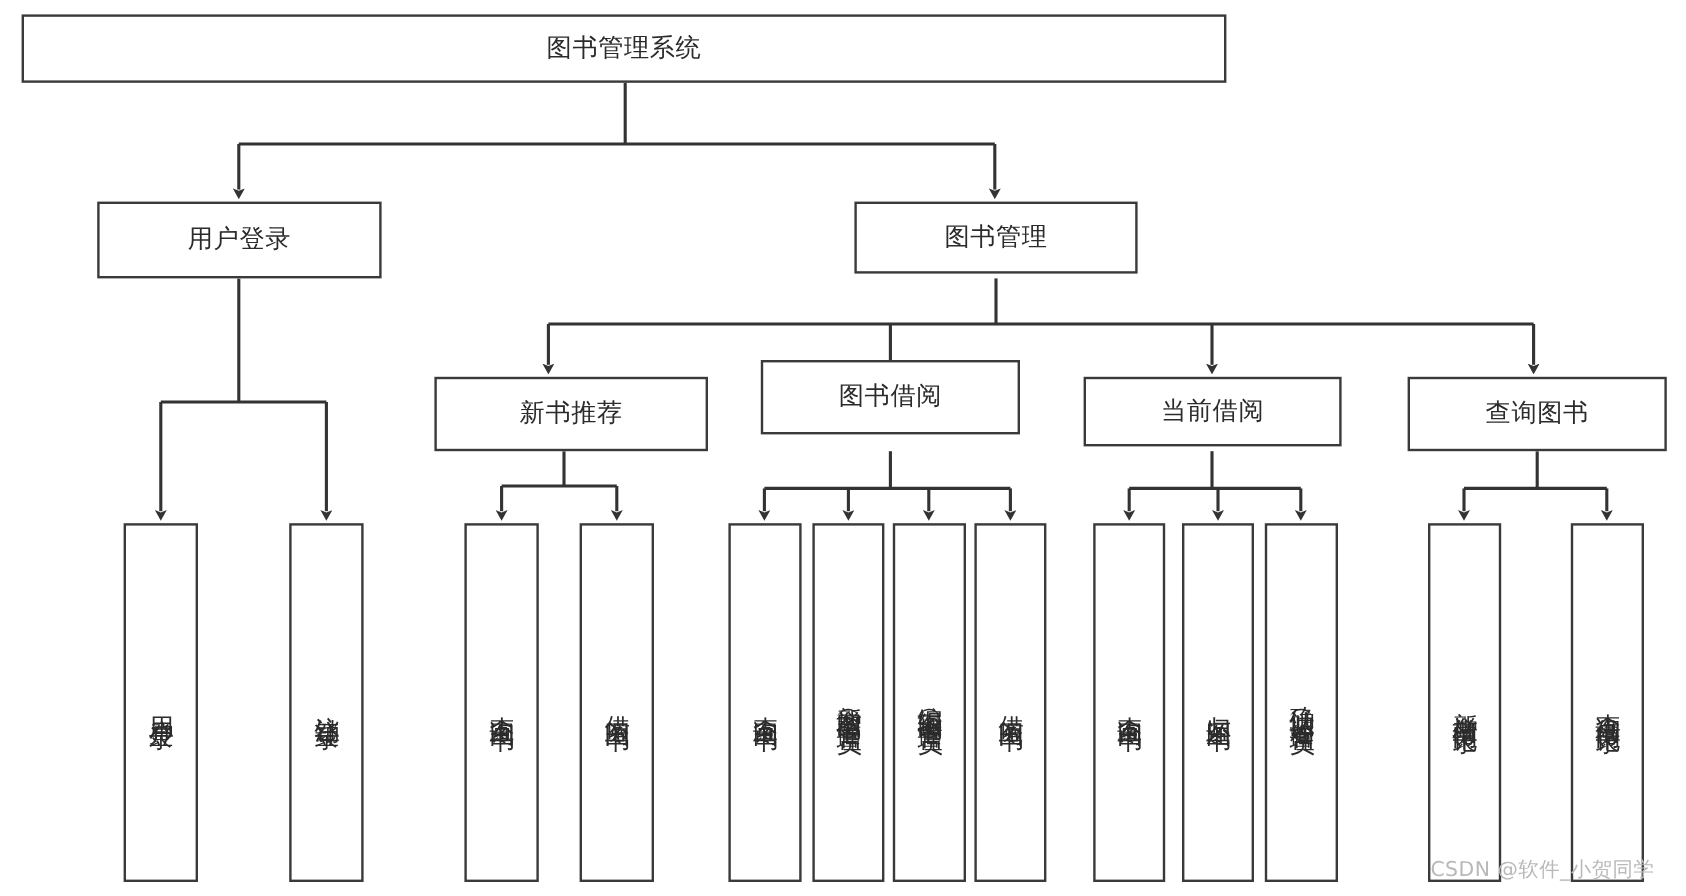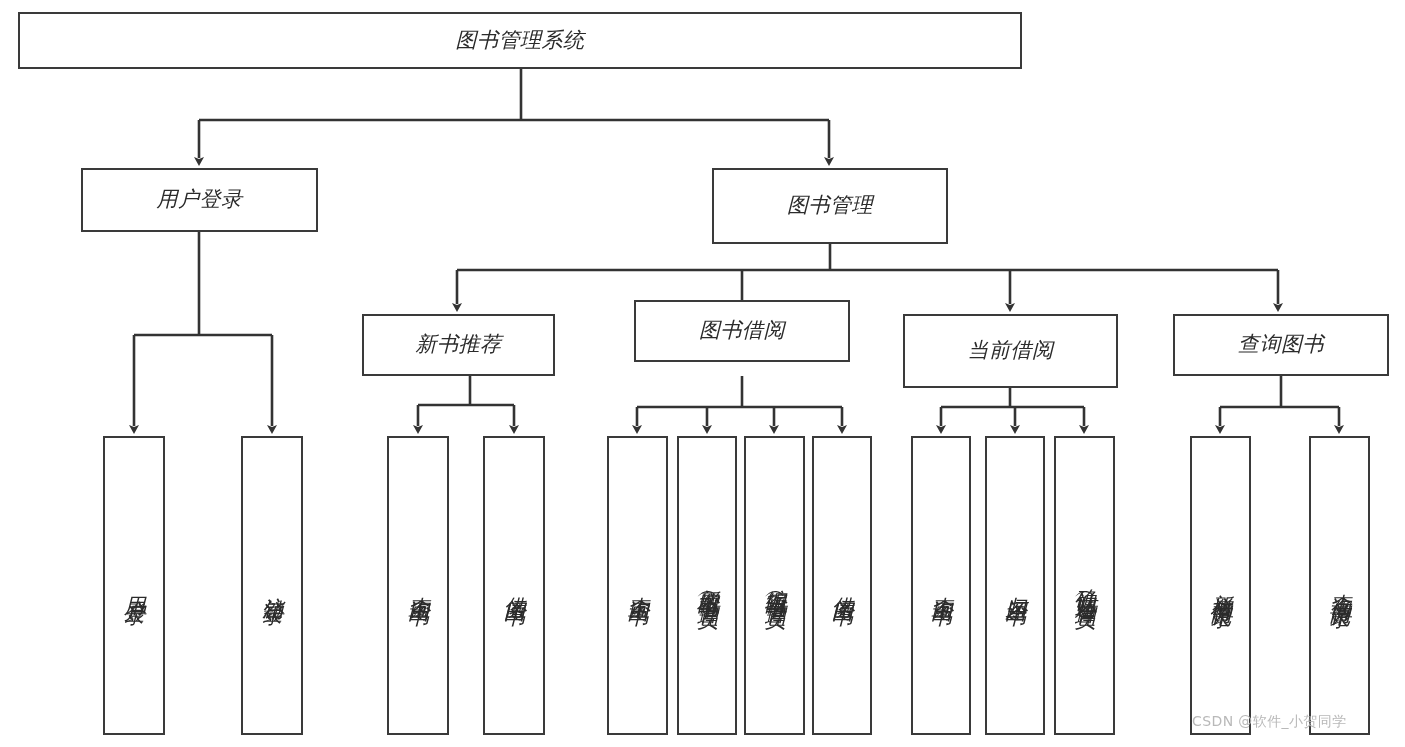--- a/index.html
+++ b/index.html
@@ -46,27 +46,26 @@
   }
   .node.vert .label {
     writing-mode: vertical-rl;
     text-orientation: upright;
     white-space: nowrap;
     letter-spacing: 3px;
     line-height: 1;
   }
   .node .label {
     display: block;
-    font-style: italic;
   }
   #watermark {
     position: absolute;
     left: 1192px;
     top: 713px;
-    font-size: 14px;
+    font-size: 17px;
     color: #b9b9b9;
     white-space: nowrap;
     letter-spacing: 0.4px;
     font-family: "DejaVu Sans", "Liberation Sans", sans-serif;
   }
 </style>
 </head>
 <body>
 
 <div id="canvas">
@@ -121,31 +120,31 @@
     </g>
   </svg>
 
   <div class="node horiz" style="left:18px; top:12px; width:1004px; height:57px;">
     <span class="label">图书管理系统</span>
   </div>
 
   <div class="node horiz" style="left:81px; top:168px; width:237px; height:64px;">
     <span class="label">用户登录</span>
   </div>
-  <div class="node horiz" style="left:712px; top:168px; width:236px; height:76px;">
+  <div class="node horiz" style="left:712px; top:168px; width:236px; height:60px;">
     <span class="label">图书管理</span>
   </div>
 
-  <div class="node horiz" style="left:362px; top:314px; width:193px; height:62px;">
+  <div class="node horiz" style="left:362px; top:314px; width:228px; height:62px;">
     <span class="label">新书推荐</span>
   </div>
   <div class="node horiz" style="left:634px; top:300px; width:216px; height:62px;">
     <span class="label">图书借阅</span>
   </div>
-  <div class="node horiz" style="left:903px; top:314px; width:215px; height:74px;">
+  <div class="node horiz" style="left:903px; top:314px; width:215px; height:58px;">
     <span class="label">当前借阅</span>
   </div>
   <div class="node horiz" style="left:1173px; top:314px; width:216px; height:62px;">
     <span class="label">查询图书</span>
   </div>
 
   <div class="node vert" style="left:103px; top:436px; width:62px; height:299px;">
     <span class="label">用户登录</span>
   </div>
   <div class="node vert" style="left:241px; top:436px; width:62px; height:299px;">

